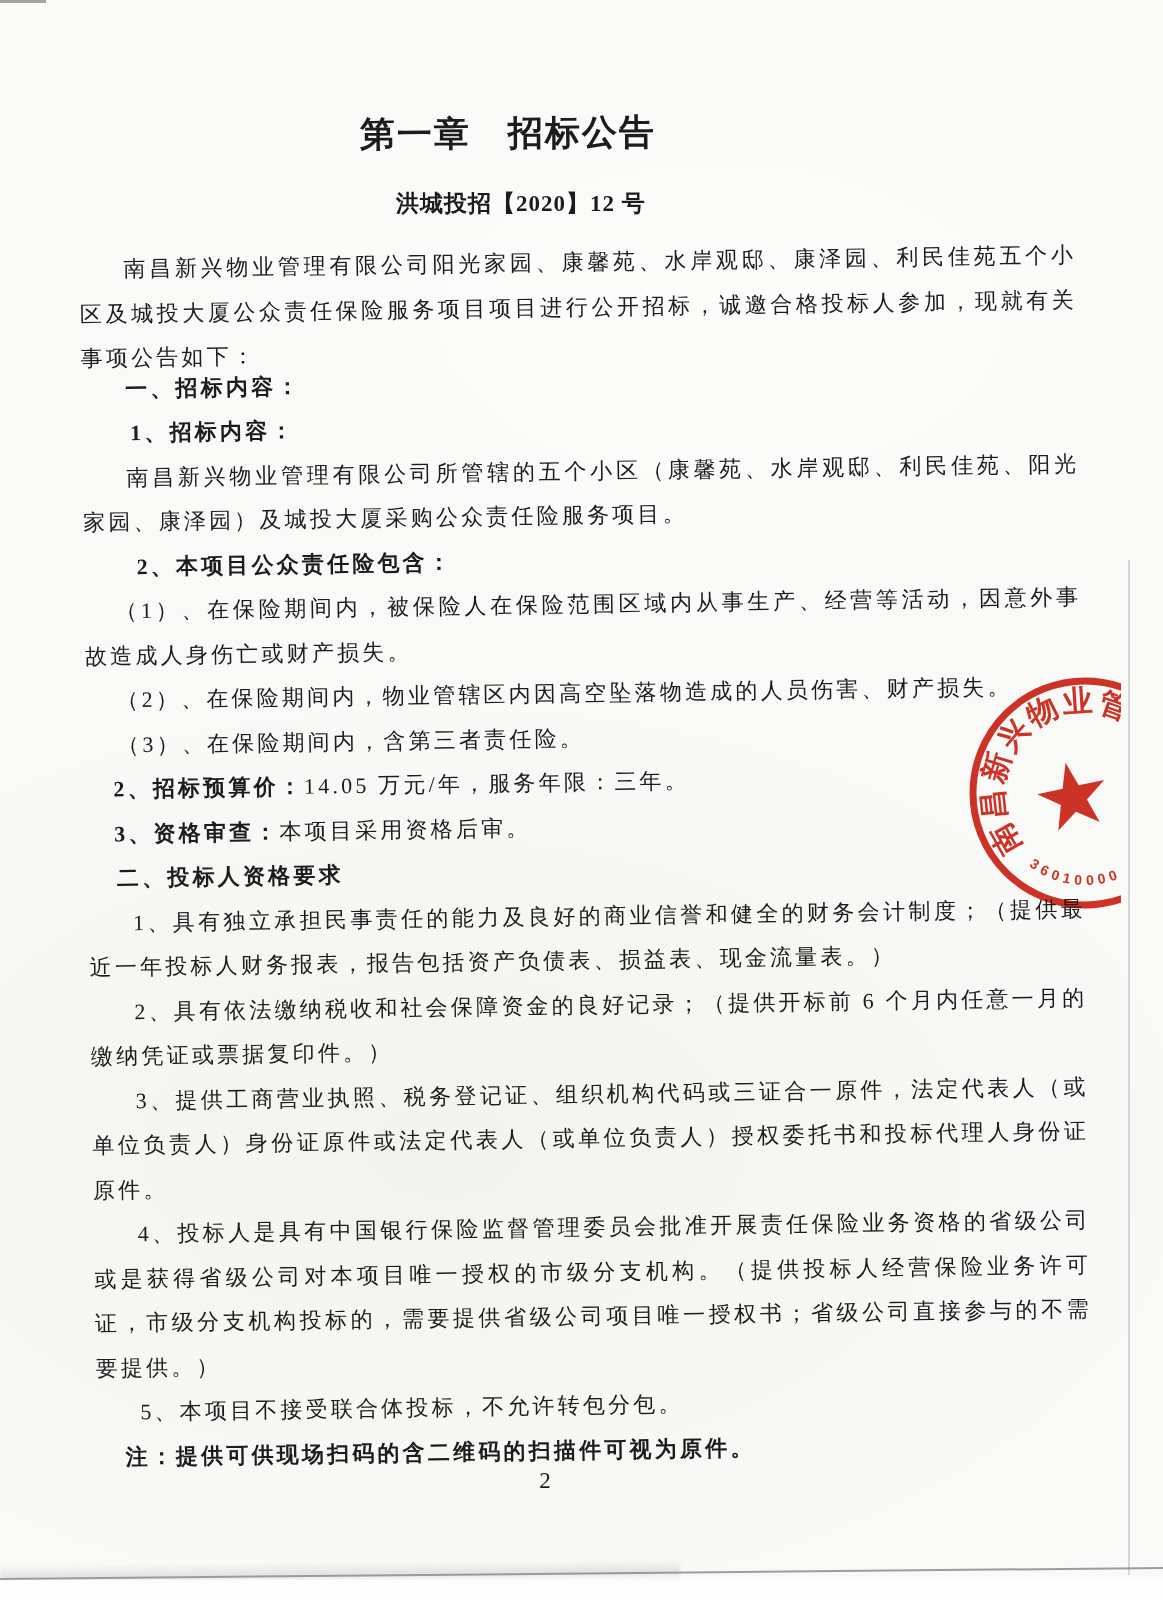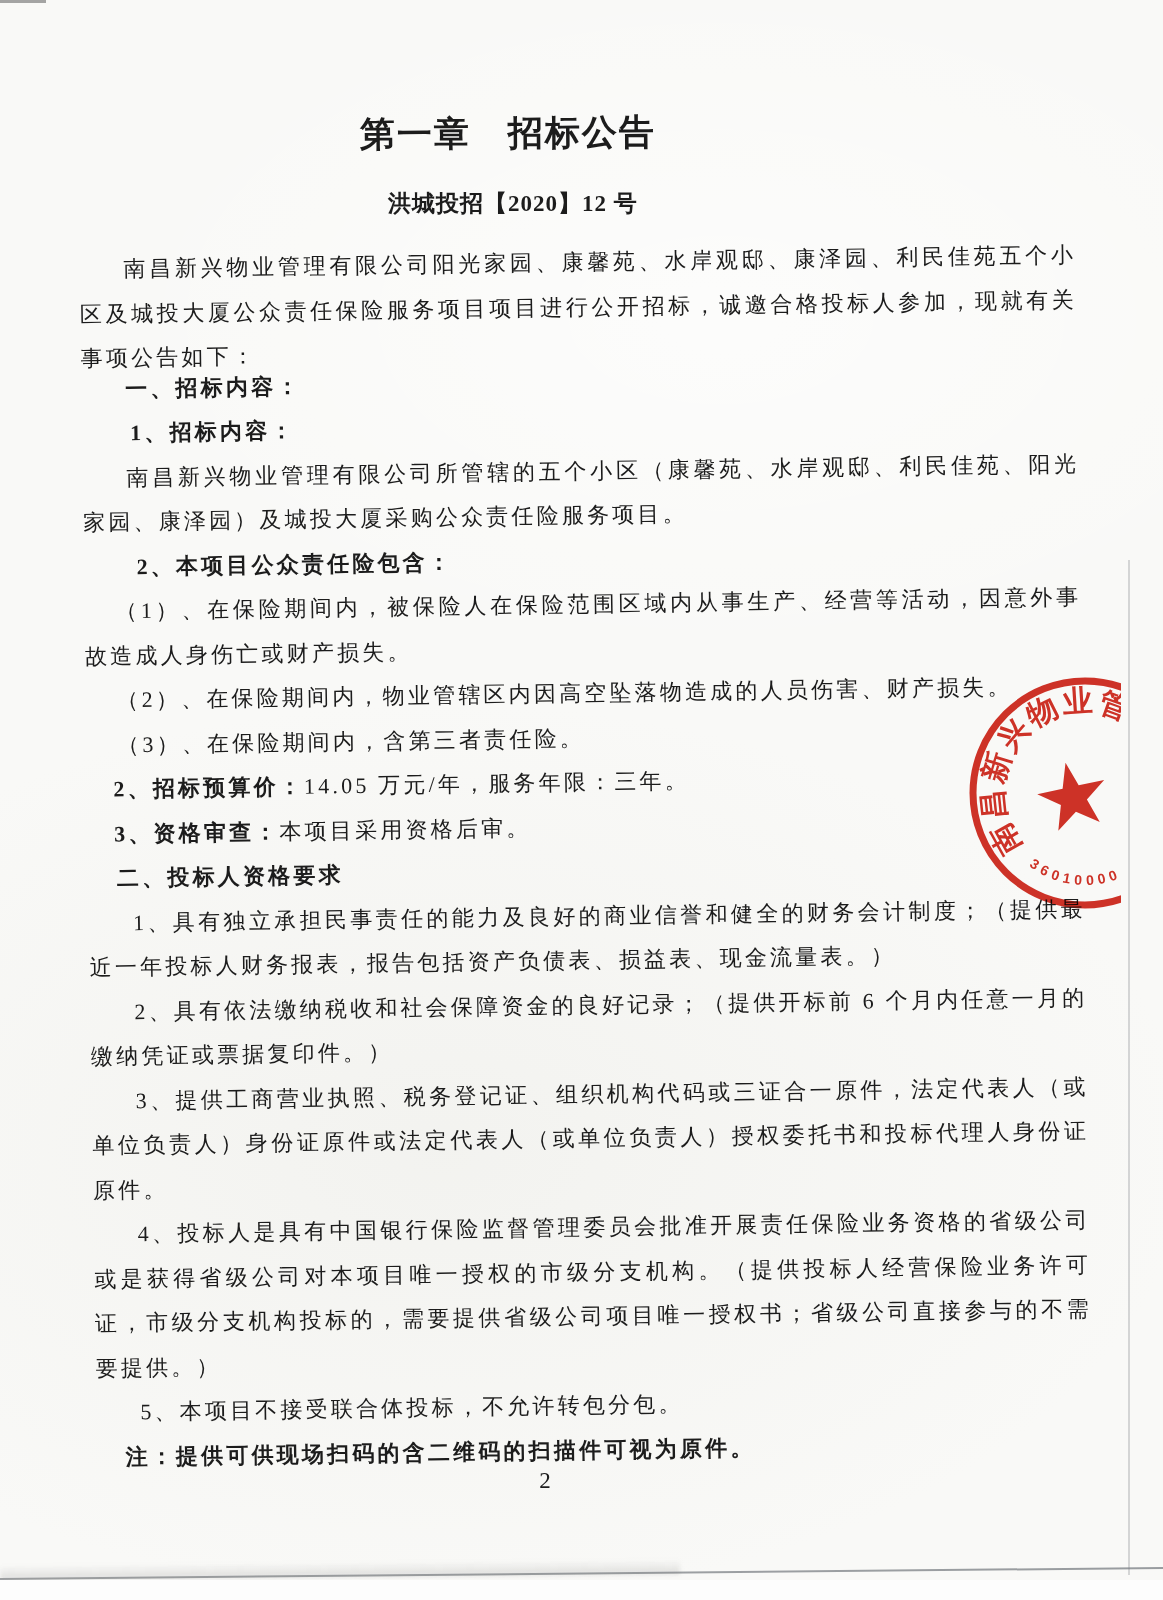--- a/index.html
+++ b/index.html
@@ -5,21 +5,21 @@
   html,body{margin:0;padding:0;}
   body{width:1163px;height:1600px;overflow:hidden;
        font-family:"Liberation Serif","DejaVu Serif",serif;}
   .paper{position:relative;width:1163px;height:1600px;overflow:hidden;color:#1c1c1c;
     background:
       radial-gradient(ellipse 900px 500px at 62% 20%, rgba(255,255,255,.55), rgba(255,255,255,0) 70%),
       radial-gradient(ellipse 1000px 600px at 38% 72%, rgba(228,228,222,.30), rgba(255,255,255,0) 75%),
       #f9f9f7;}
   .title{position:absolute;left:360px;top:110px;font-size:35px;font-weight:700;
          letter-spacing:2px;white-space:nowrap;transform:rotate(-0.5deg);}
-  .docnum{position:absolute;left:388px;top:188px;font-size:23px;font-weight:700;
+  .docnum{position:absolute;left:396px;top:188px;font-size:23px;font-weight:700;
           letter-spacing:1px;white-space:nowrap;}
   .body-text{position:absolute;left:79px;top:248px;width:997px;
              font-size:22px;line-height:44.5px;letter-spacing:3.2px;
              text-align:justify;text-justify:inter-character;
              transform:rotate(-0.85deg);transform-origin:0 0;}
   .body-text p{margin:0;}
   .body-text .b{font-weight:700;}
   .pagenum{position:absolute;left:500px;top:1468px;width:90px;text-align:center;
            font-size:23px;}
   

